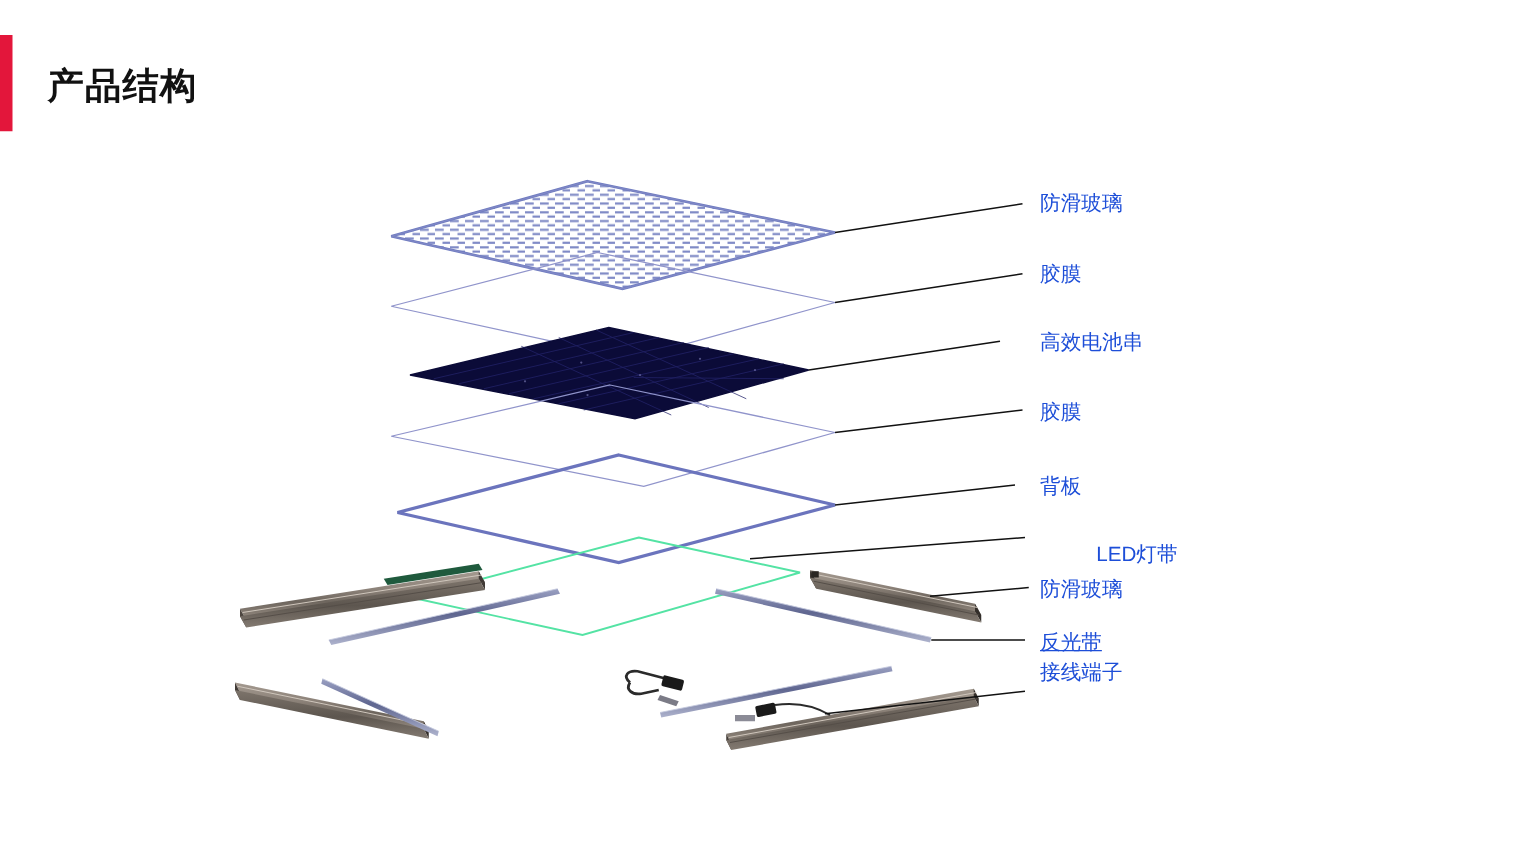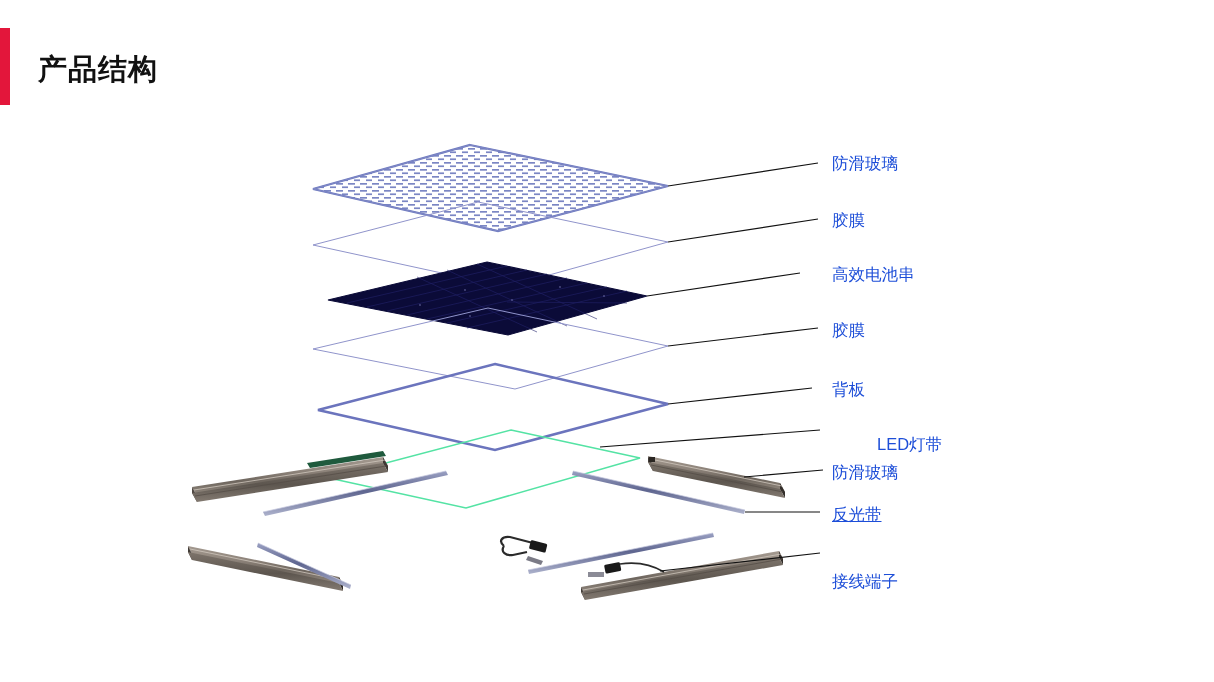--- a/index.html
+++ b/index.html
@@ -224,15 +224,15 @@
   </div>
 
   <div class="callout" style="left:832px; top:155px;">防滑玻璃</div>
   <div class="callout" style="left:832px; top:212px;">胶膜</div>
   <div class="callout" style="left:832px; top:266px;">高效电池串</div>
   <div class="callout" style="left:832px; top:322px;"> 胶膜</div>
   <div class="callout" style="left:832px; top:381px;">背板</div>
   <div class="callout" style="left:832px; top:436px;margin-left:45px;">LED灯带</div>
   <div class="callout" style="left:832px; top:464px;"> 防滑玻璃</div>
   <div class="callout" style="left:832px; top:506px;text-decoration:underline;">反光带</div>
-  <div class="callout" style="left:832px; top:573px;">接线端子</div>
+  <div class="callout" style="left:832px; top:530px;">接线端子</div>
 
 </div>
 
 </body></html>

